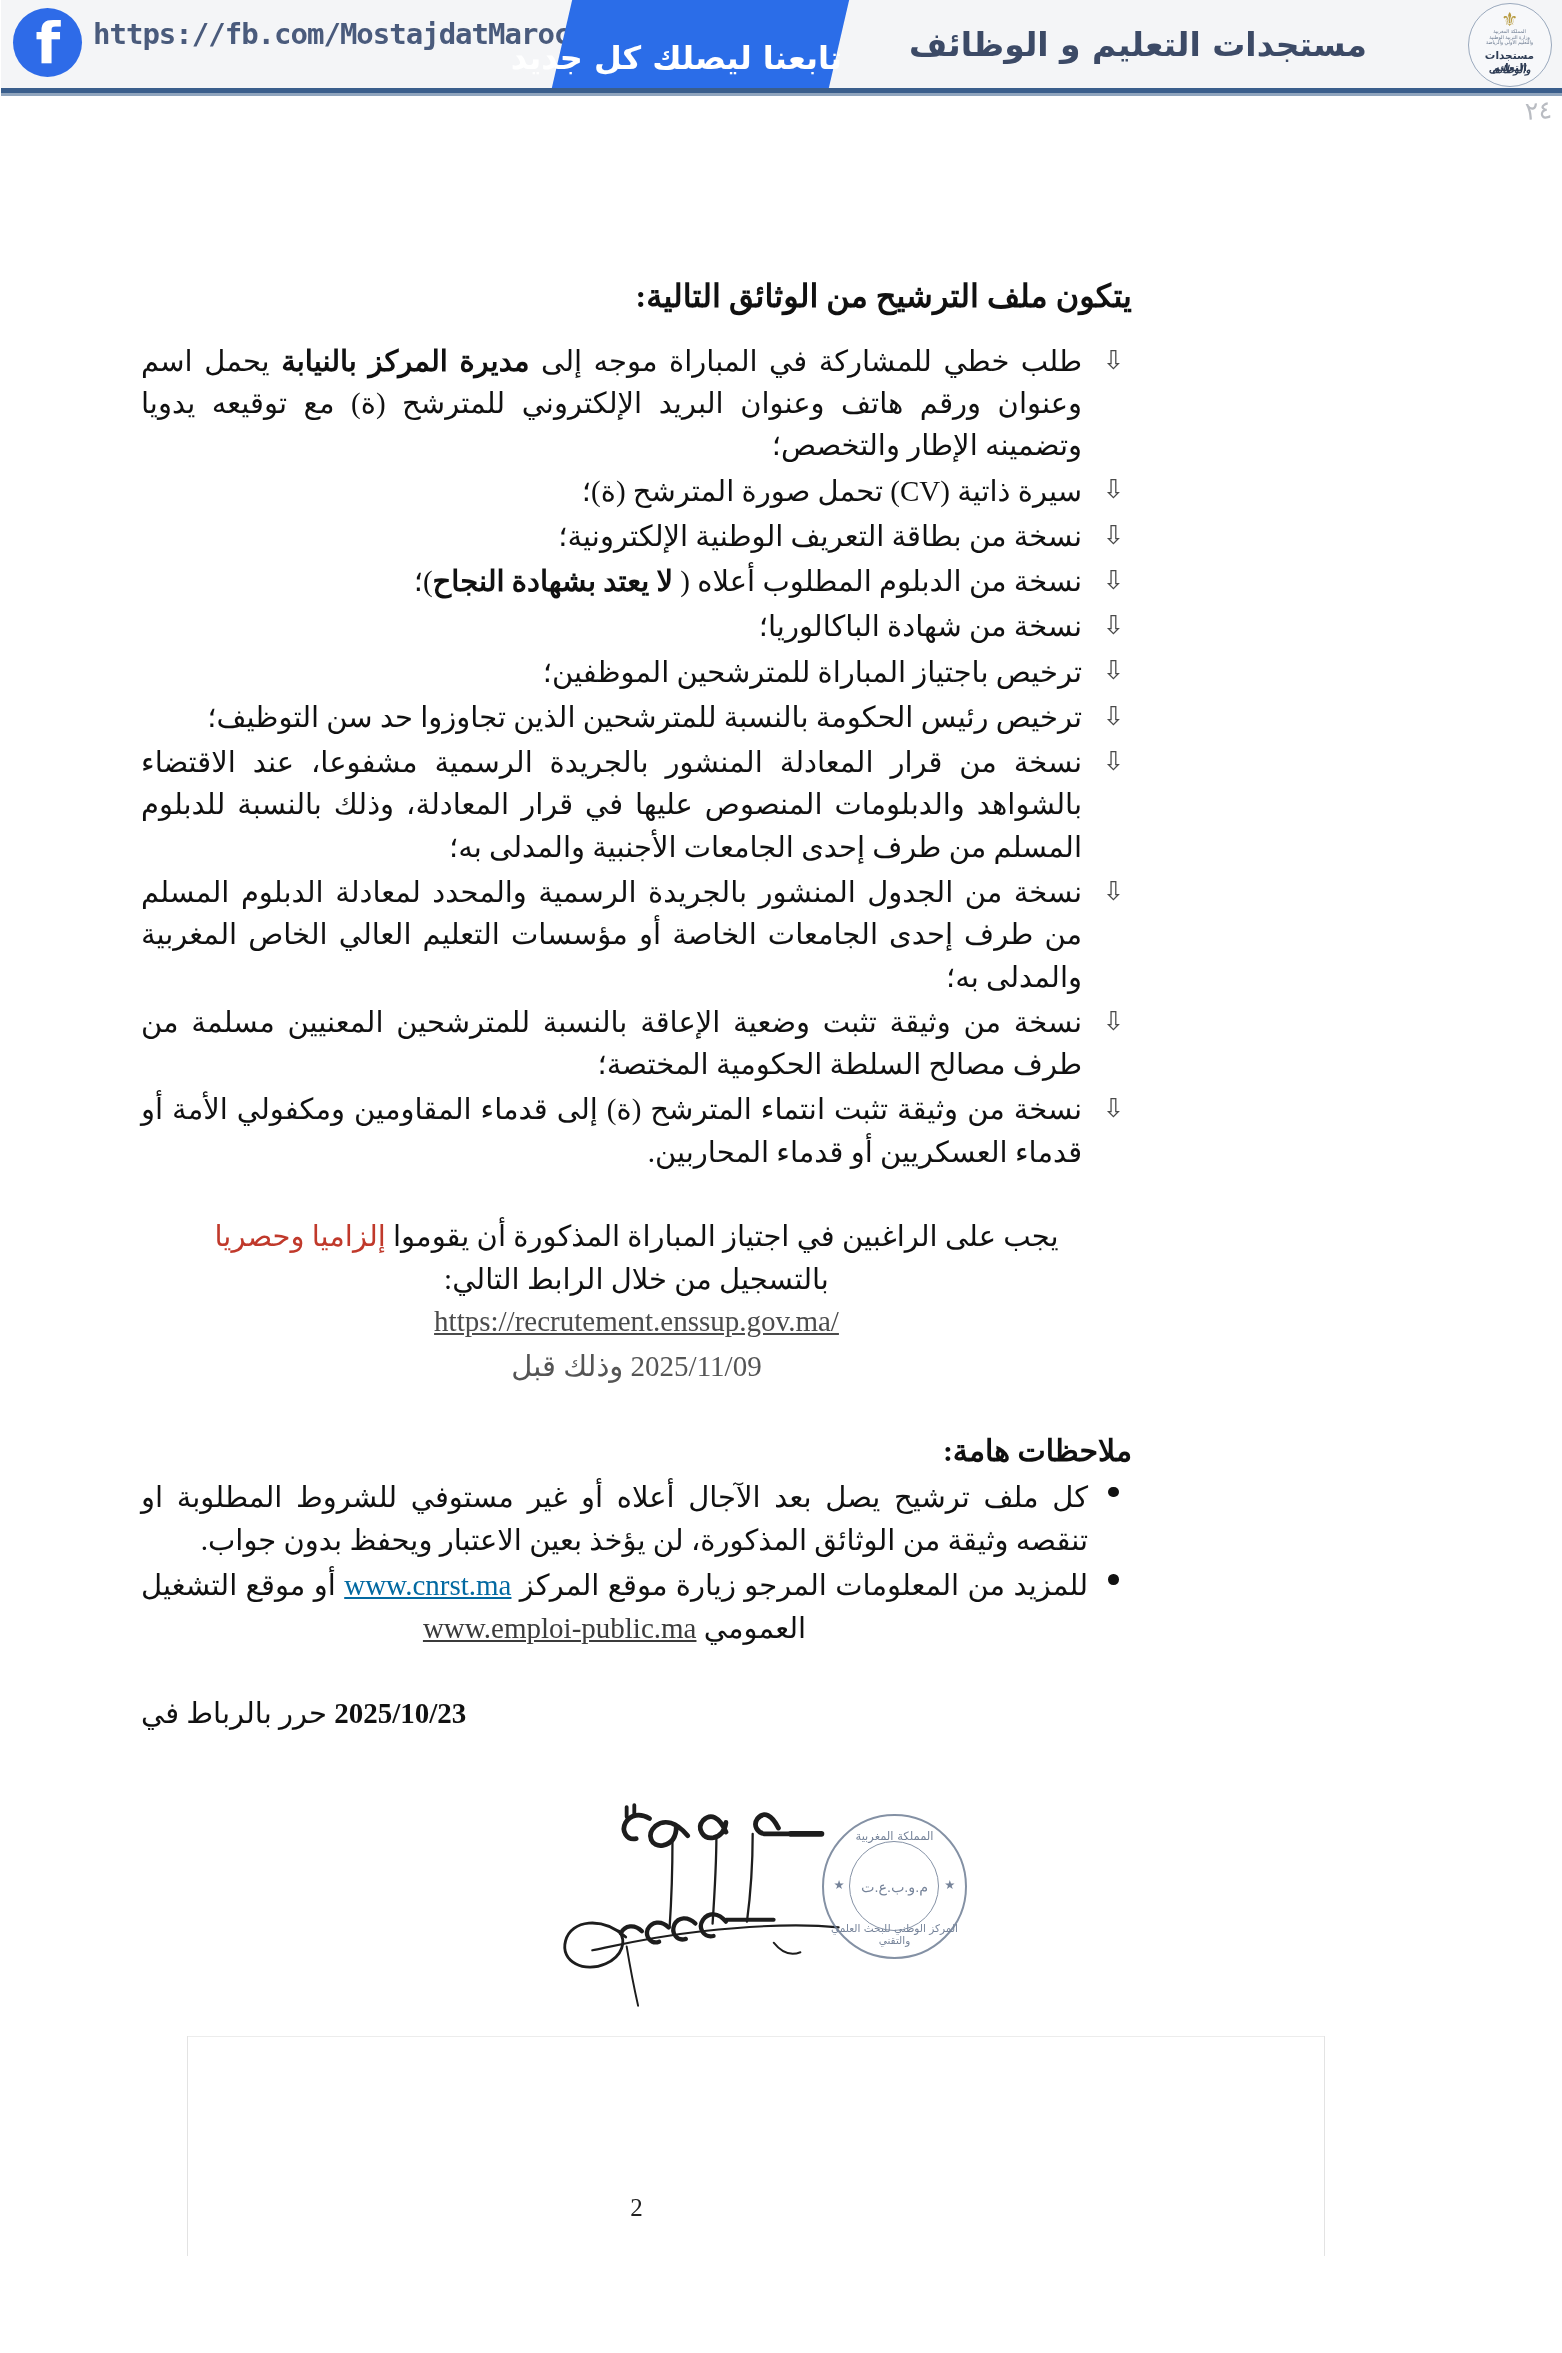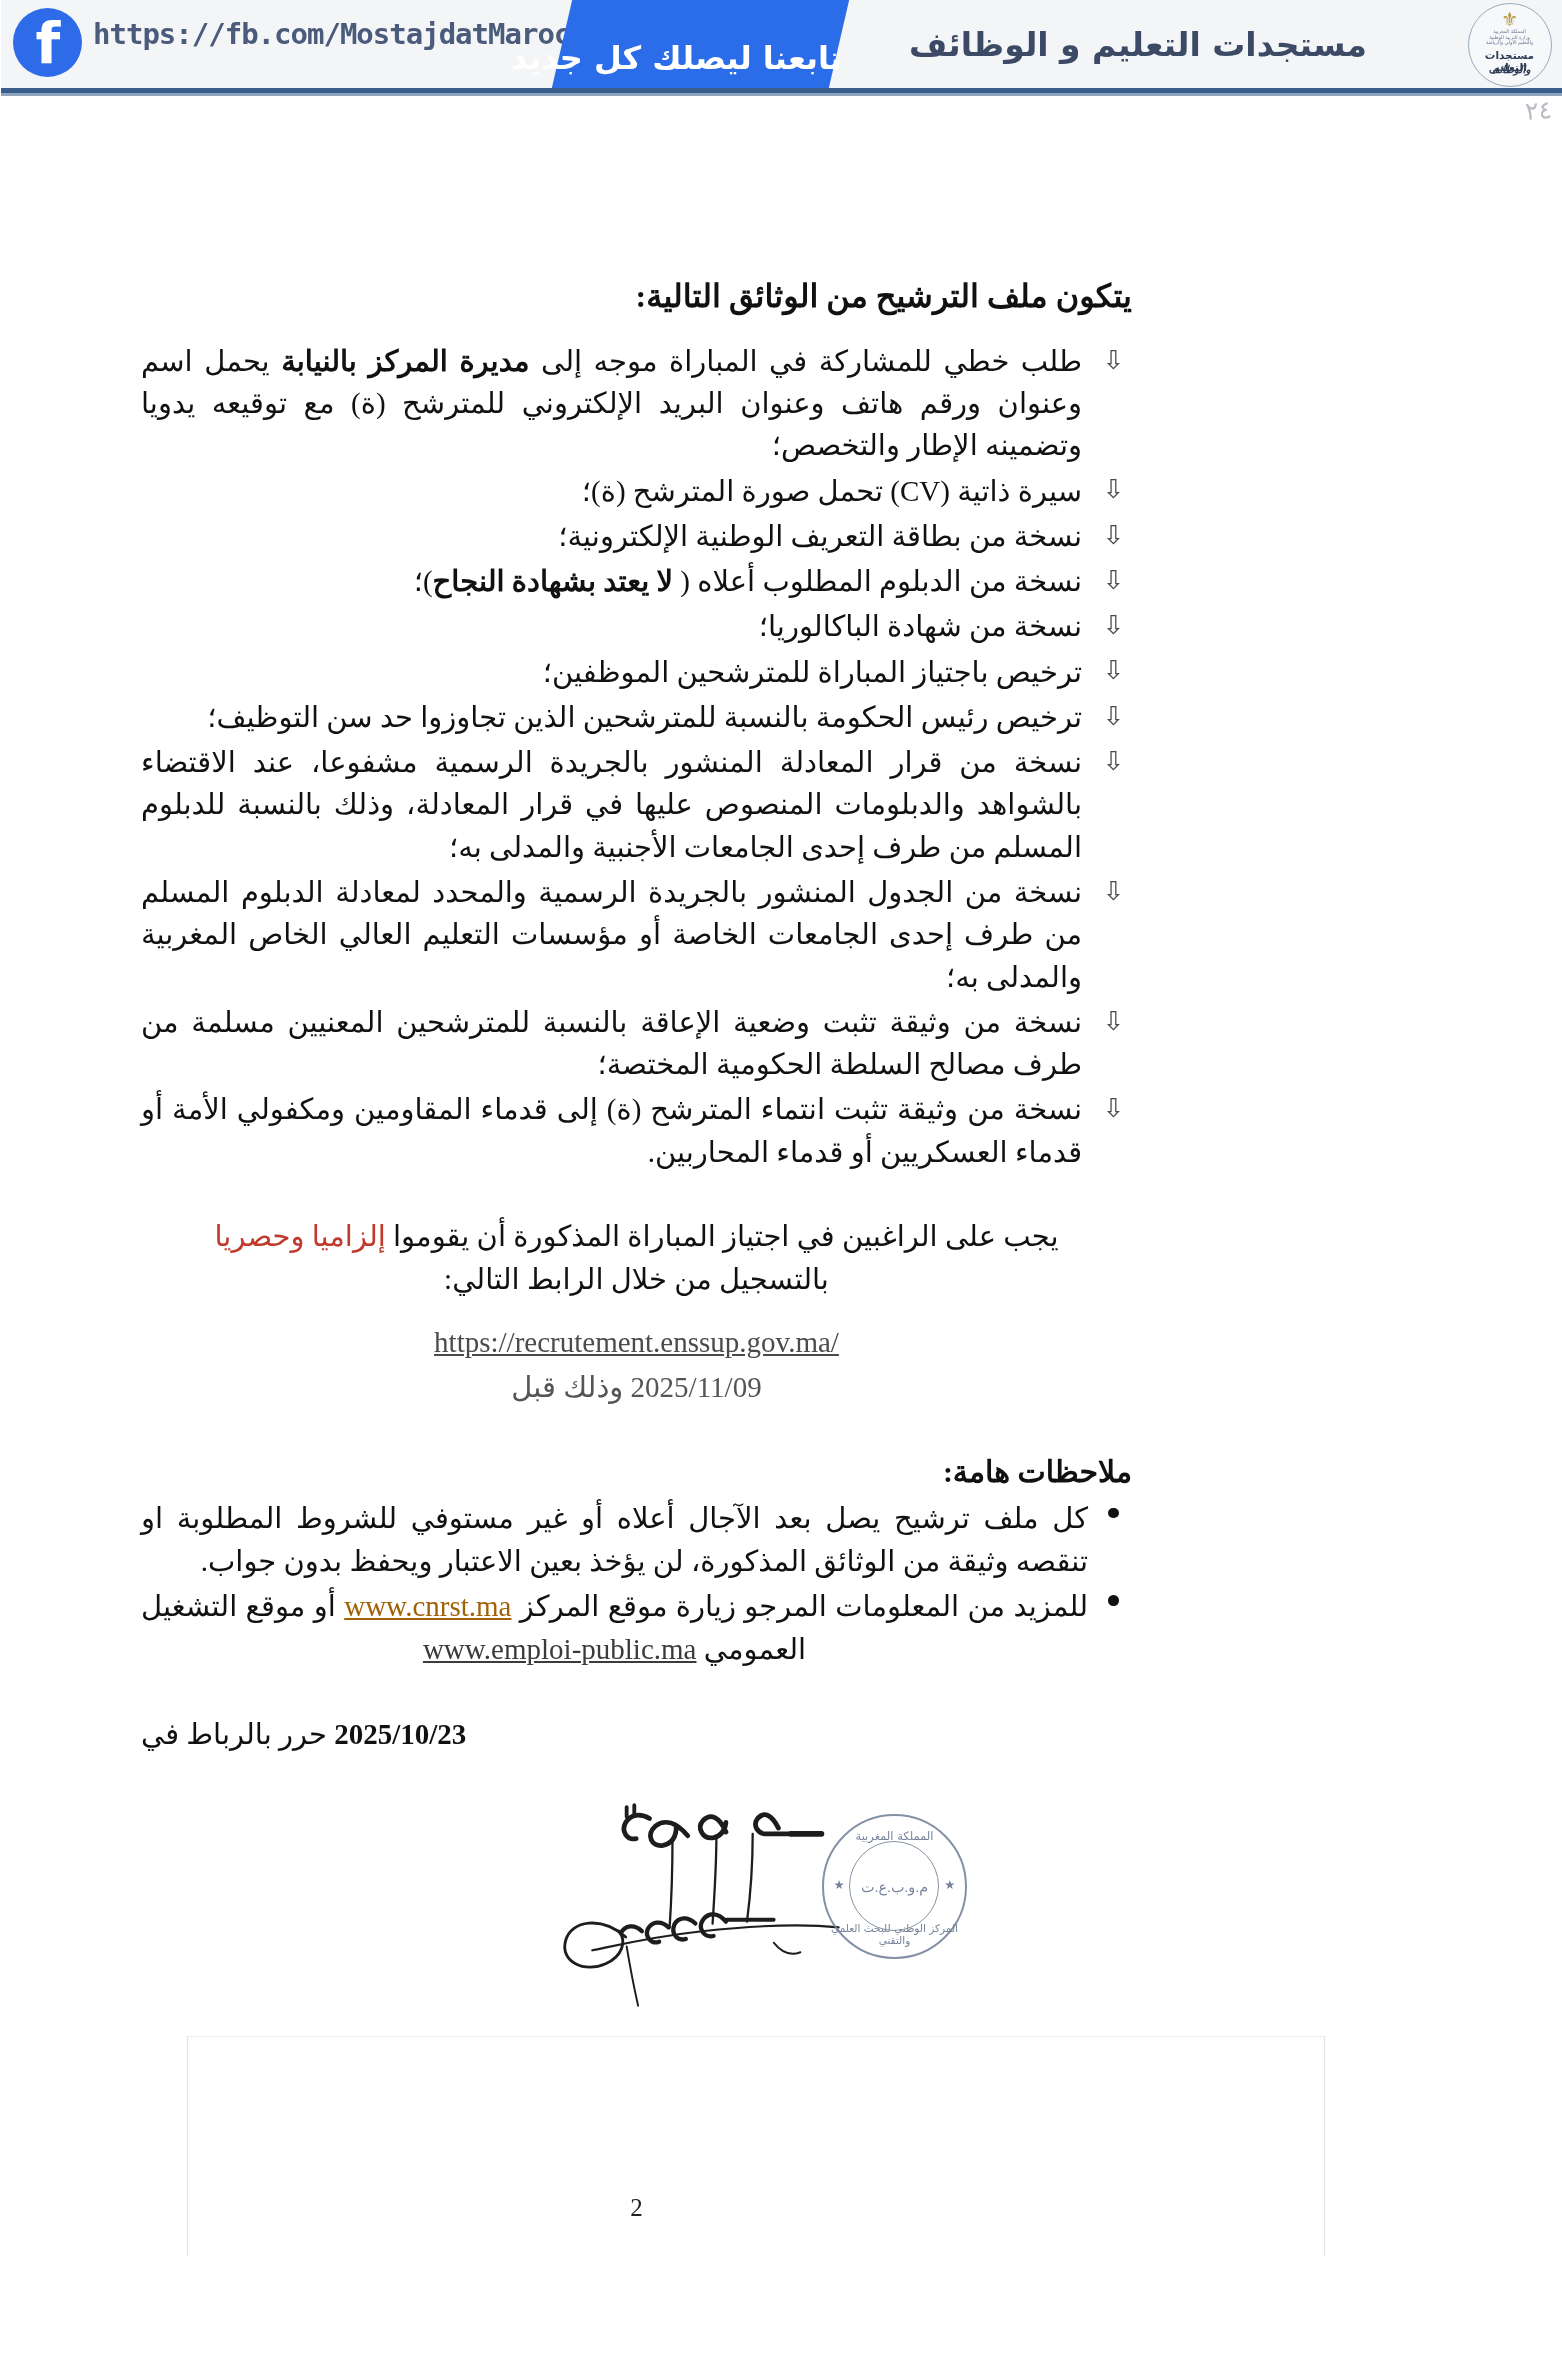--- a/index.html
+++ b/index.html
@@ -157,21 +157,21 @@
 
   p.para{
     margin:42px 0 0 0;
     font-size:29px;line-height:1.5;
     text-align:center;
     padding:0 19px;
   }
   .red{color:#c0392b;}
 
   p.link-line{
-    margin:24px 0 0 0;
+    margin:3px 0 0 0;
     text-align:center;
     direction:ltr;
     font-size:29px;
     color:#4b4b4b;
   }
   p.link-line a, .ul-link{
     color:#4b4b4b;
     text-decoration:underline;
   }
   p.deadline{
@@ -207,21 +207,21 @@
     position:absolute;right:13.4px;top:10.5px;
     width:10.5px;height:10.5px;border-radius:50%;
     background:#111111;
   }
   ul.notes-list li.center-last{
     text-align-last:center;
   }
   .site-link{
     direction:ltr;display:inline-block;
     text-decoration:underline;
-    color:#a16207;
+    color:#0369a1;
   }
   .site-link2{
     direction:ltr;display:inline-block;
     text-decoration:underline;
     color:#3b3b3b;
   }
 
   p.place-date{
     margin:46px 0 0 0;
     font-size:29px;

